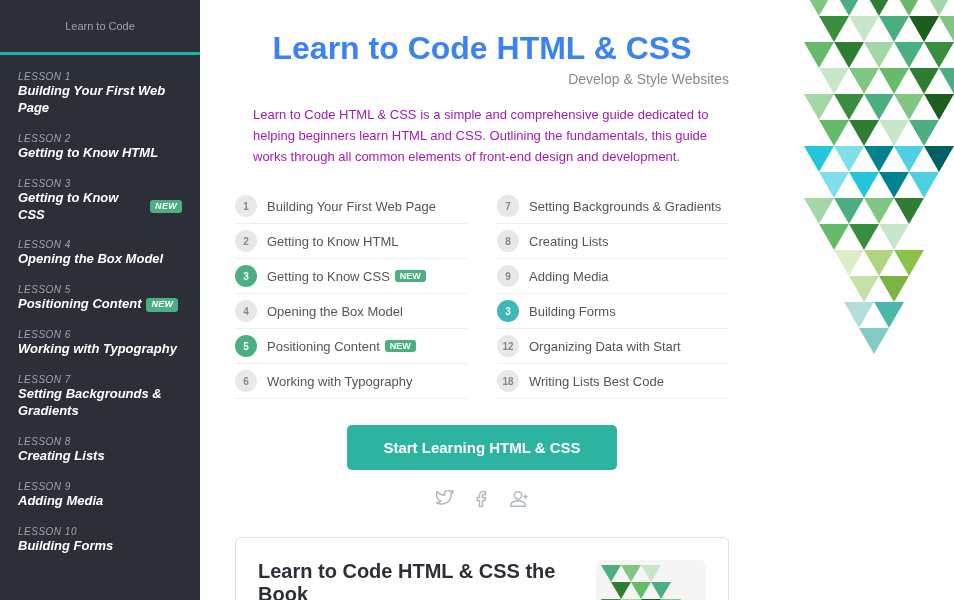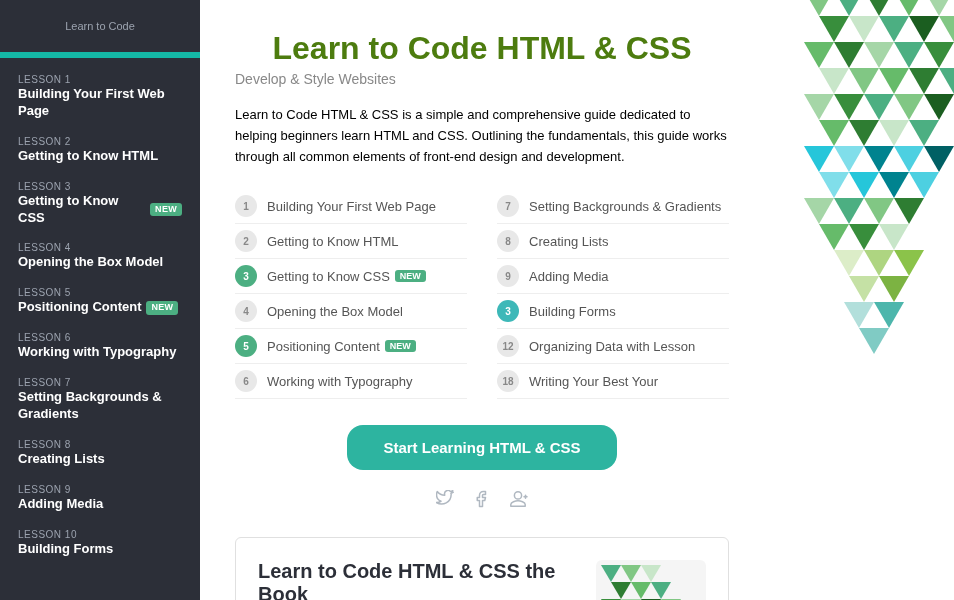--- a/index.html
+++ b/index.html
@@ -12,28 +12,29 @@
       background: #2c2f38;
       color: #fff;
       overflow-y: auto;
       padding: 20px 0 10px 0;
     }
     #sidebar::-webkit-scrollbar { width: 4px; }
     #sidebar::-webkit-scrollbar-thumb { background: #444; }
     .sidebar-header {
       text-align: center;
       padding: 0 15px 18px 15px;
-      border-bottom: 6px solid #14b8a6;
+      border-bottom: 3px solid #14b8a6;
       margin-bottom: 8px;
     }
     .sidebar-header .sub { color: #9ca3af; font-size: 11px; margin-bottom: 2px; }
     .sidebar-header .title { font-size: 20px; font-weight: 700; line-height: 1.1; }
     .sidebar-lesson {
       padding: 8px 18px;
       cursor: pointer;
+      font-style: italic;
     }
     .lesson-num { color: #9ca3af; font-size: 10px; font-weight: 400; text-transform: uppercase; letter-spacing: 0.5px; }
     .lesson-title { font-size: 13px; font-weight: 700; color: #fff; line-height: 1.3; margin-top: 1px; display: flex; align-items: center; gap: 5px; }
     .badge-new {
       background: #4caf82;
       color: #fff;
       font-size: 9px;
       font-weight: 700;
       padding: 1px 5px;
       border-radius: 3px;
@@ -44,23 +45,23 @@
     
     #main {
       flex: 1;
       overflow-y: auto;
       padding: 30px 35px 30px 35px;
       background: #fff;
     }
     #main::-webkit-scrollbar { width: 4px; }
     #main::-webkit-scrollbar-thumb { background: #ccc; }
 
-    .main-title { font-size: 32px; font-weight: 700; color: #4d7c0f; text-align: center; }
-    .main-subtitle { font-size: 14px; color: #888; text-align: left; margin-top: 4px; margin-bottom: 18px; }
-    .main-desc { font-size: 13px; color: #000000; line-height: 1.6; margin-bottom: 22px; }
+    .main-title { font-size: 32px; font-weight: 700; color: #3b82f6; text-align: center; }
+    .main-subtitle { font-size: 14px; color: #888; text-align: right; margin-top: 4px; margin-bottom: 18px; }
+    .main-desc { font-size: 13px; color: #a21caf; line-height: 1.6; margin-bottom: 22px; margin-left: 18px; }
 
     .lesson-grid { display: grid; grid-template-columns: 1fr 1fr; gap: 5px 30px; margin-bottom: 26px; }
     .lesson-grid-item { display: flex; align-items: center; gap: 10px; padding: 6px 0; font-size: 13px; color: #555; border-bottom: 1px solid #eee; }
     .lesson-num-circle {
       width: 22px; height: 22px; border-radius: 50%;
       background: #e8e8e8; color: #888;
       font-size: 10px; font-weight: 700;
       display: flex; align-items: center; justify-content: center;
       flex-shrink: 0;
     }
@@ -68,21 +69,21 @@
     .lesson-num-circle.teal { background: #3db8b8; color: #fff; }
     .lesson-grid-item .lesson-label { display: flex; align-items: center; gap: 5px; }
     .badge-new-inline {
       background: #4caf82; color: #fff; font-size: 9px; font-weight: 700;
       padding: 1px 5px; border-radius: 3px; text-transform: uppercase;
     }
 
     .cta-btn {
       display: block; margin: 0 auto 20px auto;
       background: #2db4a0; color: #fff;
-      border: none; border-radius: 16px;
+      border: none; border-radius: 5px;
       padding: 14px 36px; font-size: 15px; font-weight: 700;
       cursor: pointer; text-align: center; width: fit-content;
     }
 
     .social-icons { display: flex; justify-content: center; gap: 18px; margin-bottom: 24px; }
     .social-icon { color: #b0b8c1; font-size: 18px; cursor: pointer; }
 
     .book-section {
       border: 1px solid #e0e0e0; border-radius: 6px;
       padding: 22px 22px 18px 22px;
@@ -244,27 +245,27 @@
     </div>
         <div class="lesson-grid-item">
       <div class="lesson-num-circle teal">3</div>
       <div class="lesson-label">
         Building Forms
       </div>
     </div>
         <div class="lesson-grid-item">
       <div class="lesson-num-circle">12</div>
       <div class="lesson-label">
-        Organizing Data with Lesson
+        Organizing Data with Start
       </div>
     </div>
         <div class="lesson-grid-item">
       <div class="lesson-num-circle">18</div>
       <div class="lesson-label">
-        Writing Your Best Your
+        Writing Lists Best Code
       </div>
     </div>
       </div>
   </div>
 
   <button class="cta-btn">Start Learning HTML &amp; CSS</button>
 
   <div class="social-icons">
     <span class="social-icon">
       <svg width="18" height="18" viewBox="0 0 24 24" fill="none" stroke="#b0b8c1" stroke-width="2" stroke-linecap="round" stroke-linejoin="round">

